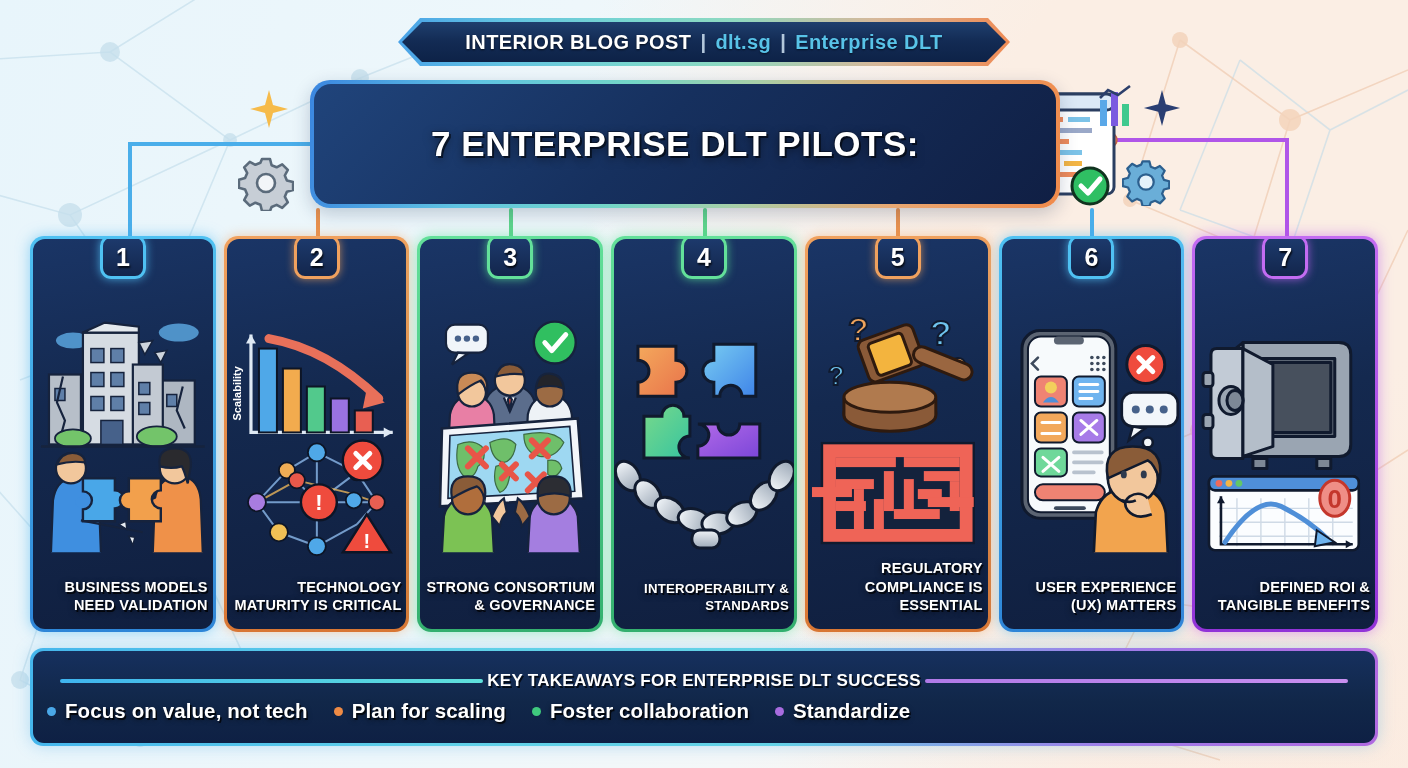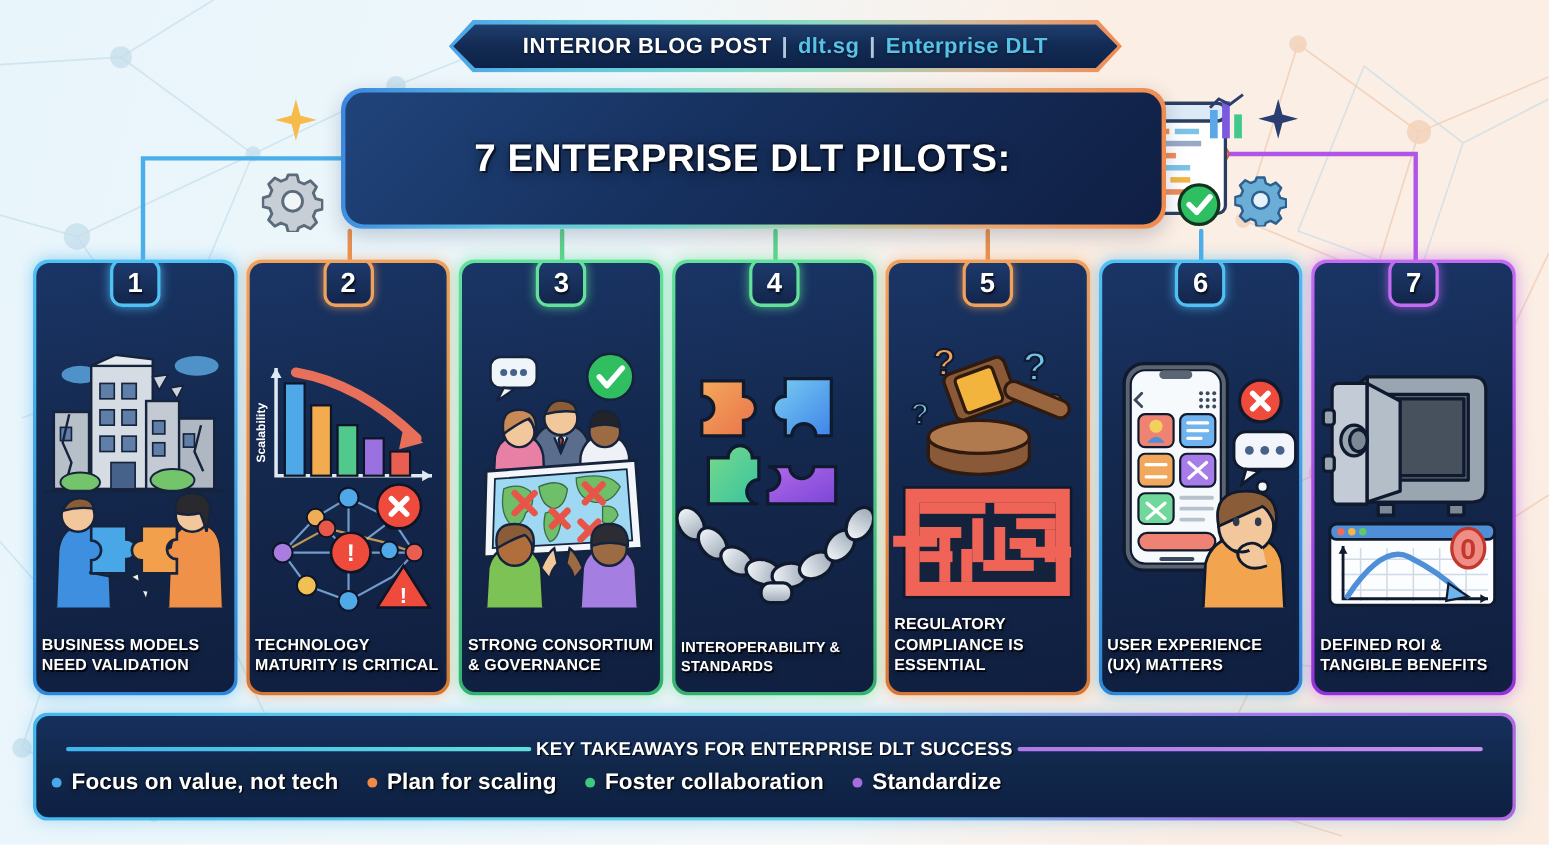--- a/index.html
+++ b/index.html
@@ -14,21 +14,21 @@
     background:
       radial-gradient(circle at 88% 22%, #fbeee4 0%, #fbeee4 18%, rgba(251,238,228,0) 48%),
       radial-gradient(circle at 96% 72%, #fae9dd 0%, rgba(250,233,221,0) 42%),
       linear-gradient(105deg, #e8f5fb 0%, #eef7fb 36%, #f4f7f8 58%, #fbf0e8 82%, #fdf1e8 100%);
     overflow: hidden;
   }
   #bgnet { position: absolute; inset: 0; width: 1408px; height: 768px; }
 
   
   .ribbon-wrap {
-    position: absolute; left: 408px; top: 18px;
+    position: absolute; left: 398px; top: 18px;
     width: 612px; height: 48px;
   }
   .ribbon-outer {
     position: absolute; inset: 0;
     background: linear-gradient(90deg,#4aa3e8 0%,#63c4e0 18%,#79d6cf 38%,#8fd9c0 55%,#d6b89a 78%,#ef8b55 100%);
     clip-path: polygon(0 50%, 22px 0, calc(100% - 22px) 0, 100% 50%, calc(100% - 22px) 100%, 22px 100%);
     border-radius: 4px;
   }
   .ribbon-inner {
     position: absolute; left: 4px; top: 4px; right: 4px; bottom: 4px;
@@ -99,21 +99,21 @@
     background: linear-gradient(180deg,#1d3a6d,#13264c);
     display: flex; align-items: center; justify-content: center;
     color: #fff; font-size: 25px; font-weight: bold;
     text-shadow: 1px 2px 2px rgba(0,0,0,.8);
     z-index: 4;
   }
   .art { flex: 1 1 auto; position: relative; margin-top: 42px; }
   .art svg { position: absolute; inset: 0; width: 100%; height: 100%; }
   .card-label {
     color: #ffffff;
-    text-align: left;
+    text-align: right;
     font-weight: bold;
     font-size: 14.5px;
     line-height: 1.28;
     letter-spacing: .2px;
     padding: 4px 5px 14px;
     text-shadow: 1.5px 1.5px 0 rgba(0,0,0,.75), 0 2px 6px rgba(0,0,0,.6);
   }
   .card-label.small { font-size: 13.2px; }
 
   

